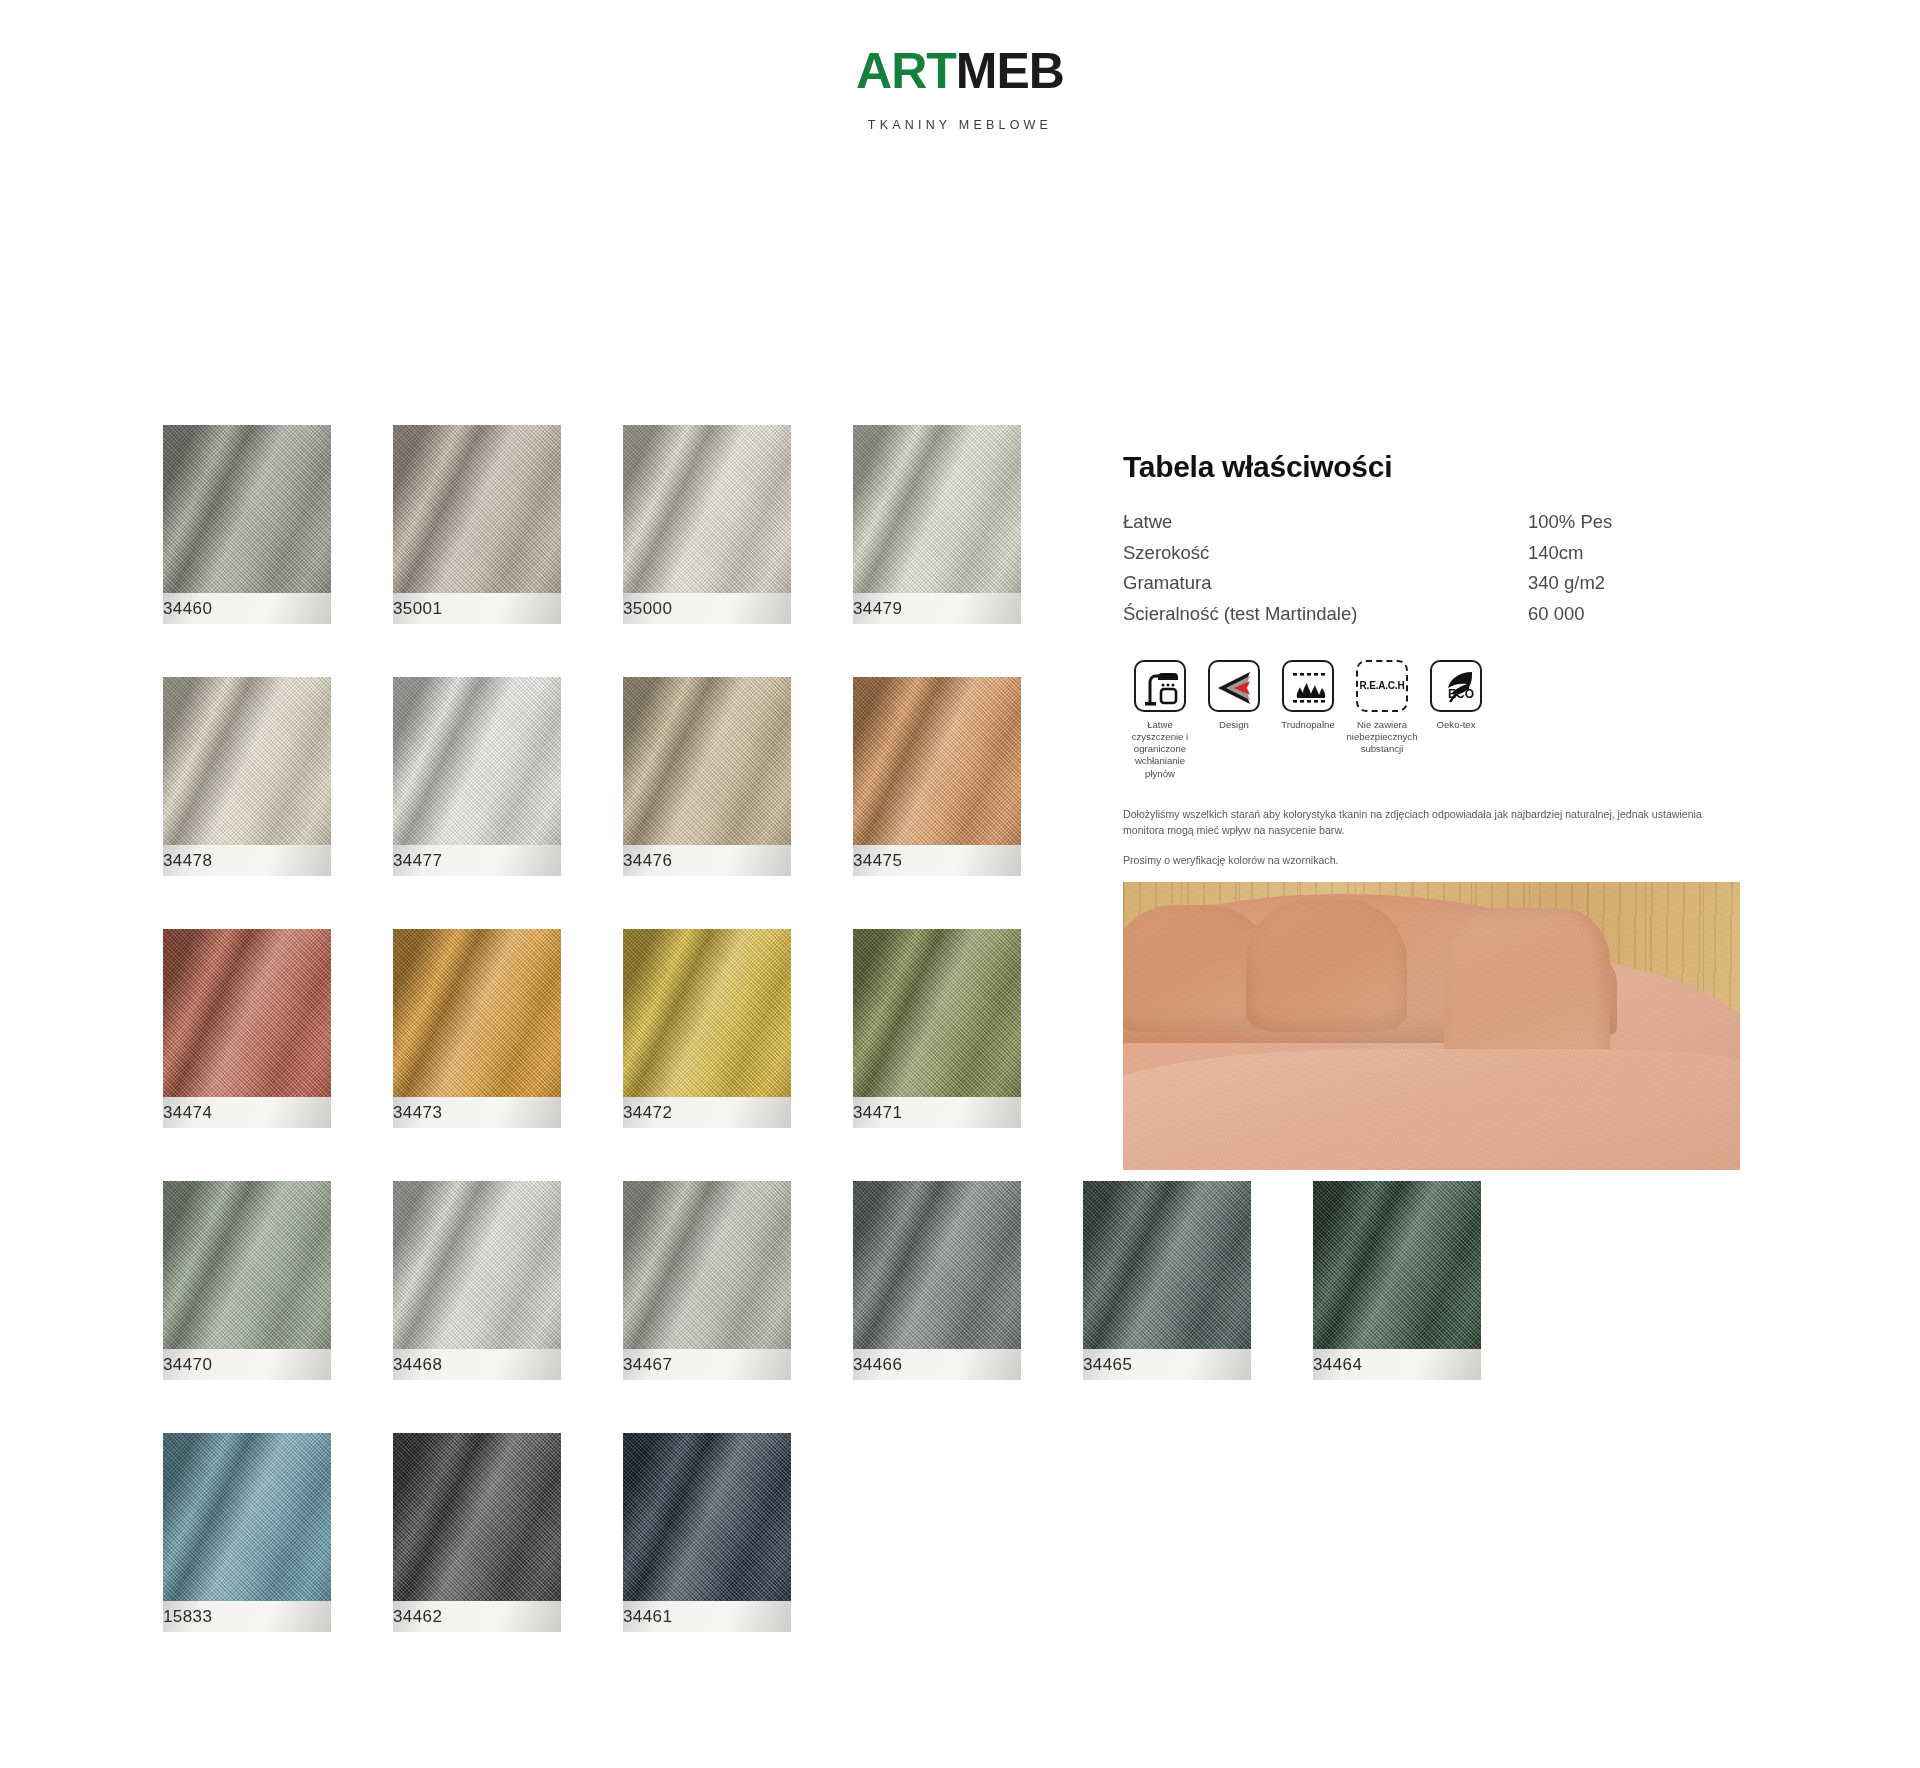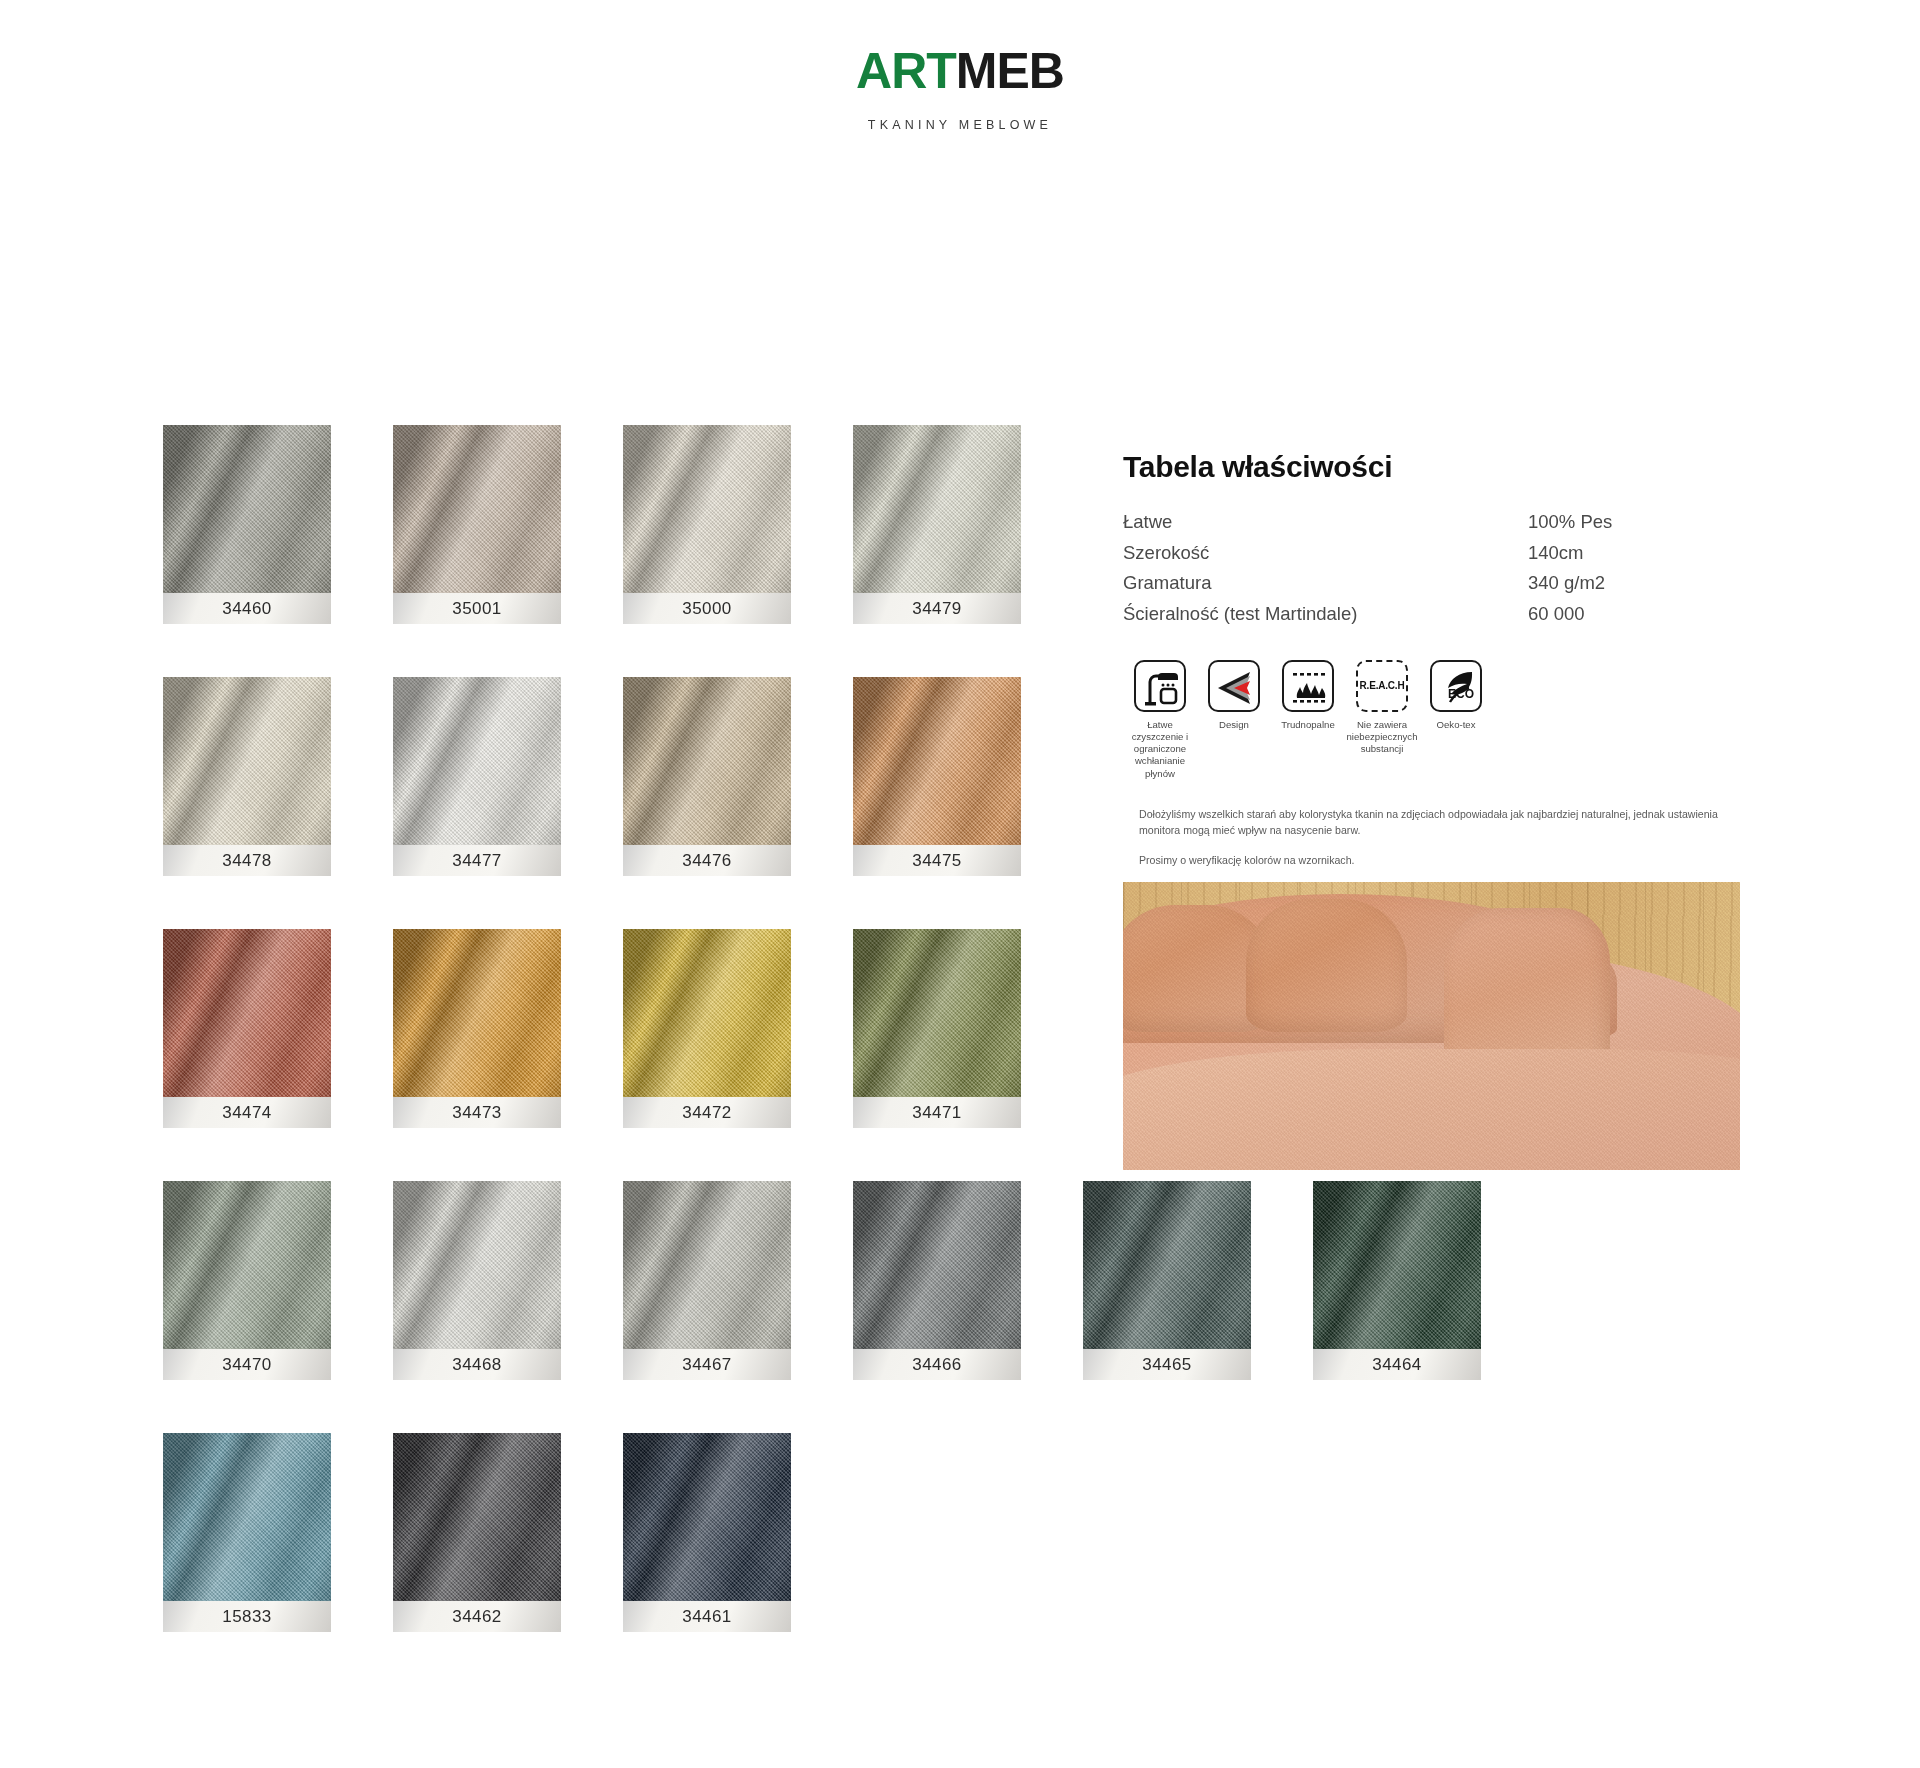--- a/index.html
+++ b/index.html
@@ -101,21 +101,21 @@
       rgba(255,255,255,.07) 88%,
       rgba(0,0,0,.16) 100%);
   }
   .swatch-label {
     height: 31px;
     background: #86efac;
     position: relative;
     overflow: hidden;
     display: flex;
     align-items: center;
-    justify-content: center;
+    justify-content: flex-start;
   }
   .swatch-label .lbl-bg {
     position: absolute; inset: 0;
     background: linear-gradient(110deg,#cfcfcf 0%,#f3f2ee 22%,#f7f6f2 62%,#cfcdc9 100%);
   }
   .swatch-label .lbl-txt {
     position: relative;
     font-size: 17px;
     color: #2b2b2b;
     letter-spacing: .4px;
@@ -173,21 +173,21 @@
   .icon-box svg { display: block; }
 
   
   .disclaimer {
     margin-top: 26px;
     font-size: 10.6px;
     line-height: 1.55;
     color: #5a5a5a;
     width: 615px;
   }
-  .disclaimer p { margin: 0 0 13px 16px; }
+  .disclaimer p { margin: 0 0 13px 0; }
 
   
   .sofa-photo {
     margin-top: 14px;
     width: 617px;
     height: 288px;
     position: relative;
     overflow: hidden;
   }
   .sofa-wall {

